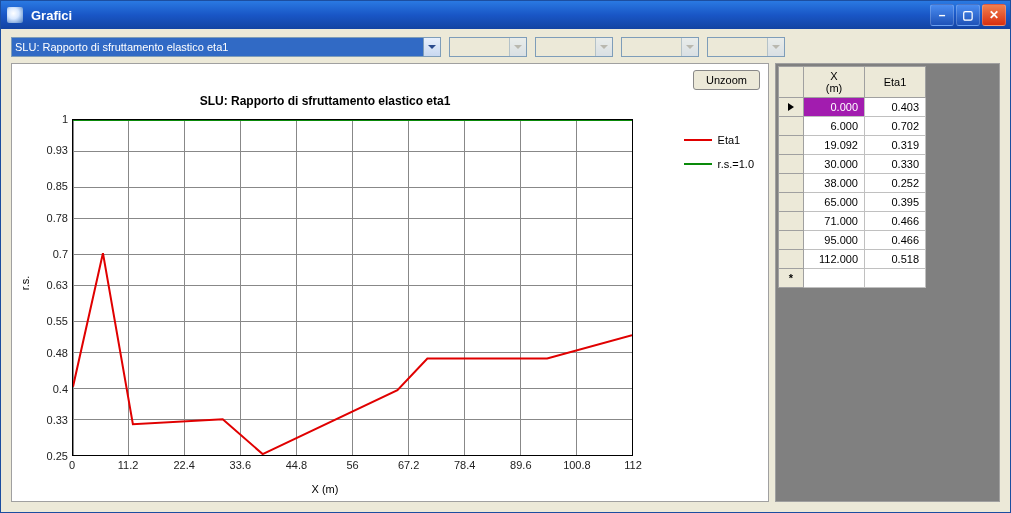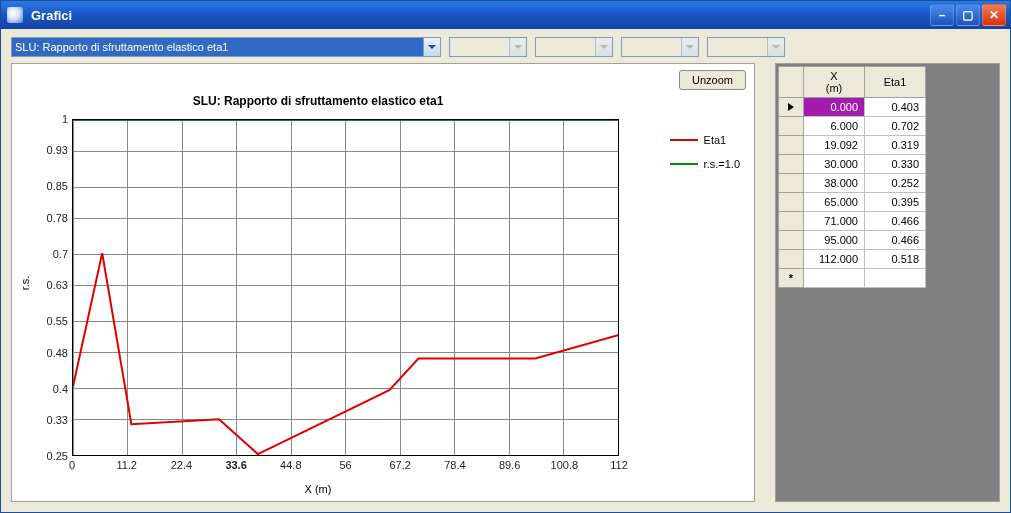--- a/index.html
+++ b/index.html
@@ -102,21 +102,21 @@
     justify-content: center;
   }
   .combo.blank .combo-btn {
     opacity: 0.5;
   }
   .combo-btn svg { width: 8px; height: 8px; }
 
   .content-row {
     flex: 1;
     display: flex;
-    gap: 20px;
+    gap: 6px;
     padding: 0 10px 10px;
     min-height: 0;
   }
   .panel {
     flex: 1;
     background: #fff;
     border: 1px solid #a0a0a0;
     position: relative;
     box-sizing: border-box;
     overflow: hidden;
@@ -320,21 +320,21 @@
           <div style="top: 40%;">0.7</div>
           <div style="top: 29.3333%;">0.78</div>
           <div style="top: 20%;">0.85</div>
           <div style="top: 9.33333%;">0.93</div>
           <div style="top: 0%;">1</div>
         </div>
       <div class="xticks" id="xticks">
           <div style="left: 0%;">0</div>
           <div style="left: 10%;">11.2</div>
           <div style="left: 20%;">22.4</div>
-          <div style="left: 30%; font-weight: bold;">33.6</div>
+          <div style="left: 30%;">33.6</div>
           <div style="left: 40%;">44.8</div>
           <div style="left: 50%;">56</div>
           <div style="left: 60%;">67.2</div>
           <div style="left: 70%;">78.4</div>
           <div style="left: 80%;">89.6</div>
           <div style="left: 90%;">100.8</div>
           <div style="left: 100%;">112</div>
         </div>
       <div class="plot">
         <svg id="plot-svg" width="100%" height="100%" viewBox="0 0 1000 1000" preserveAspectRatio="none">

